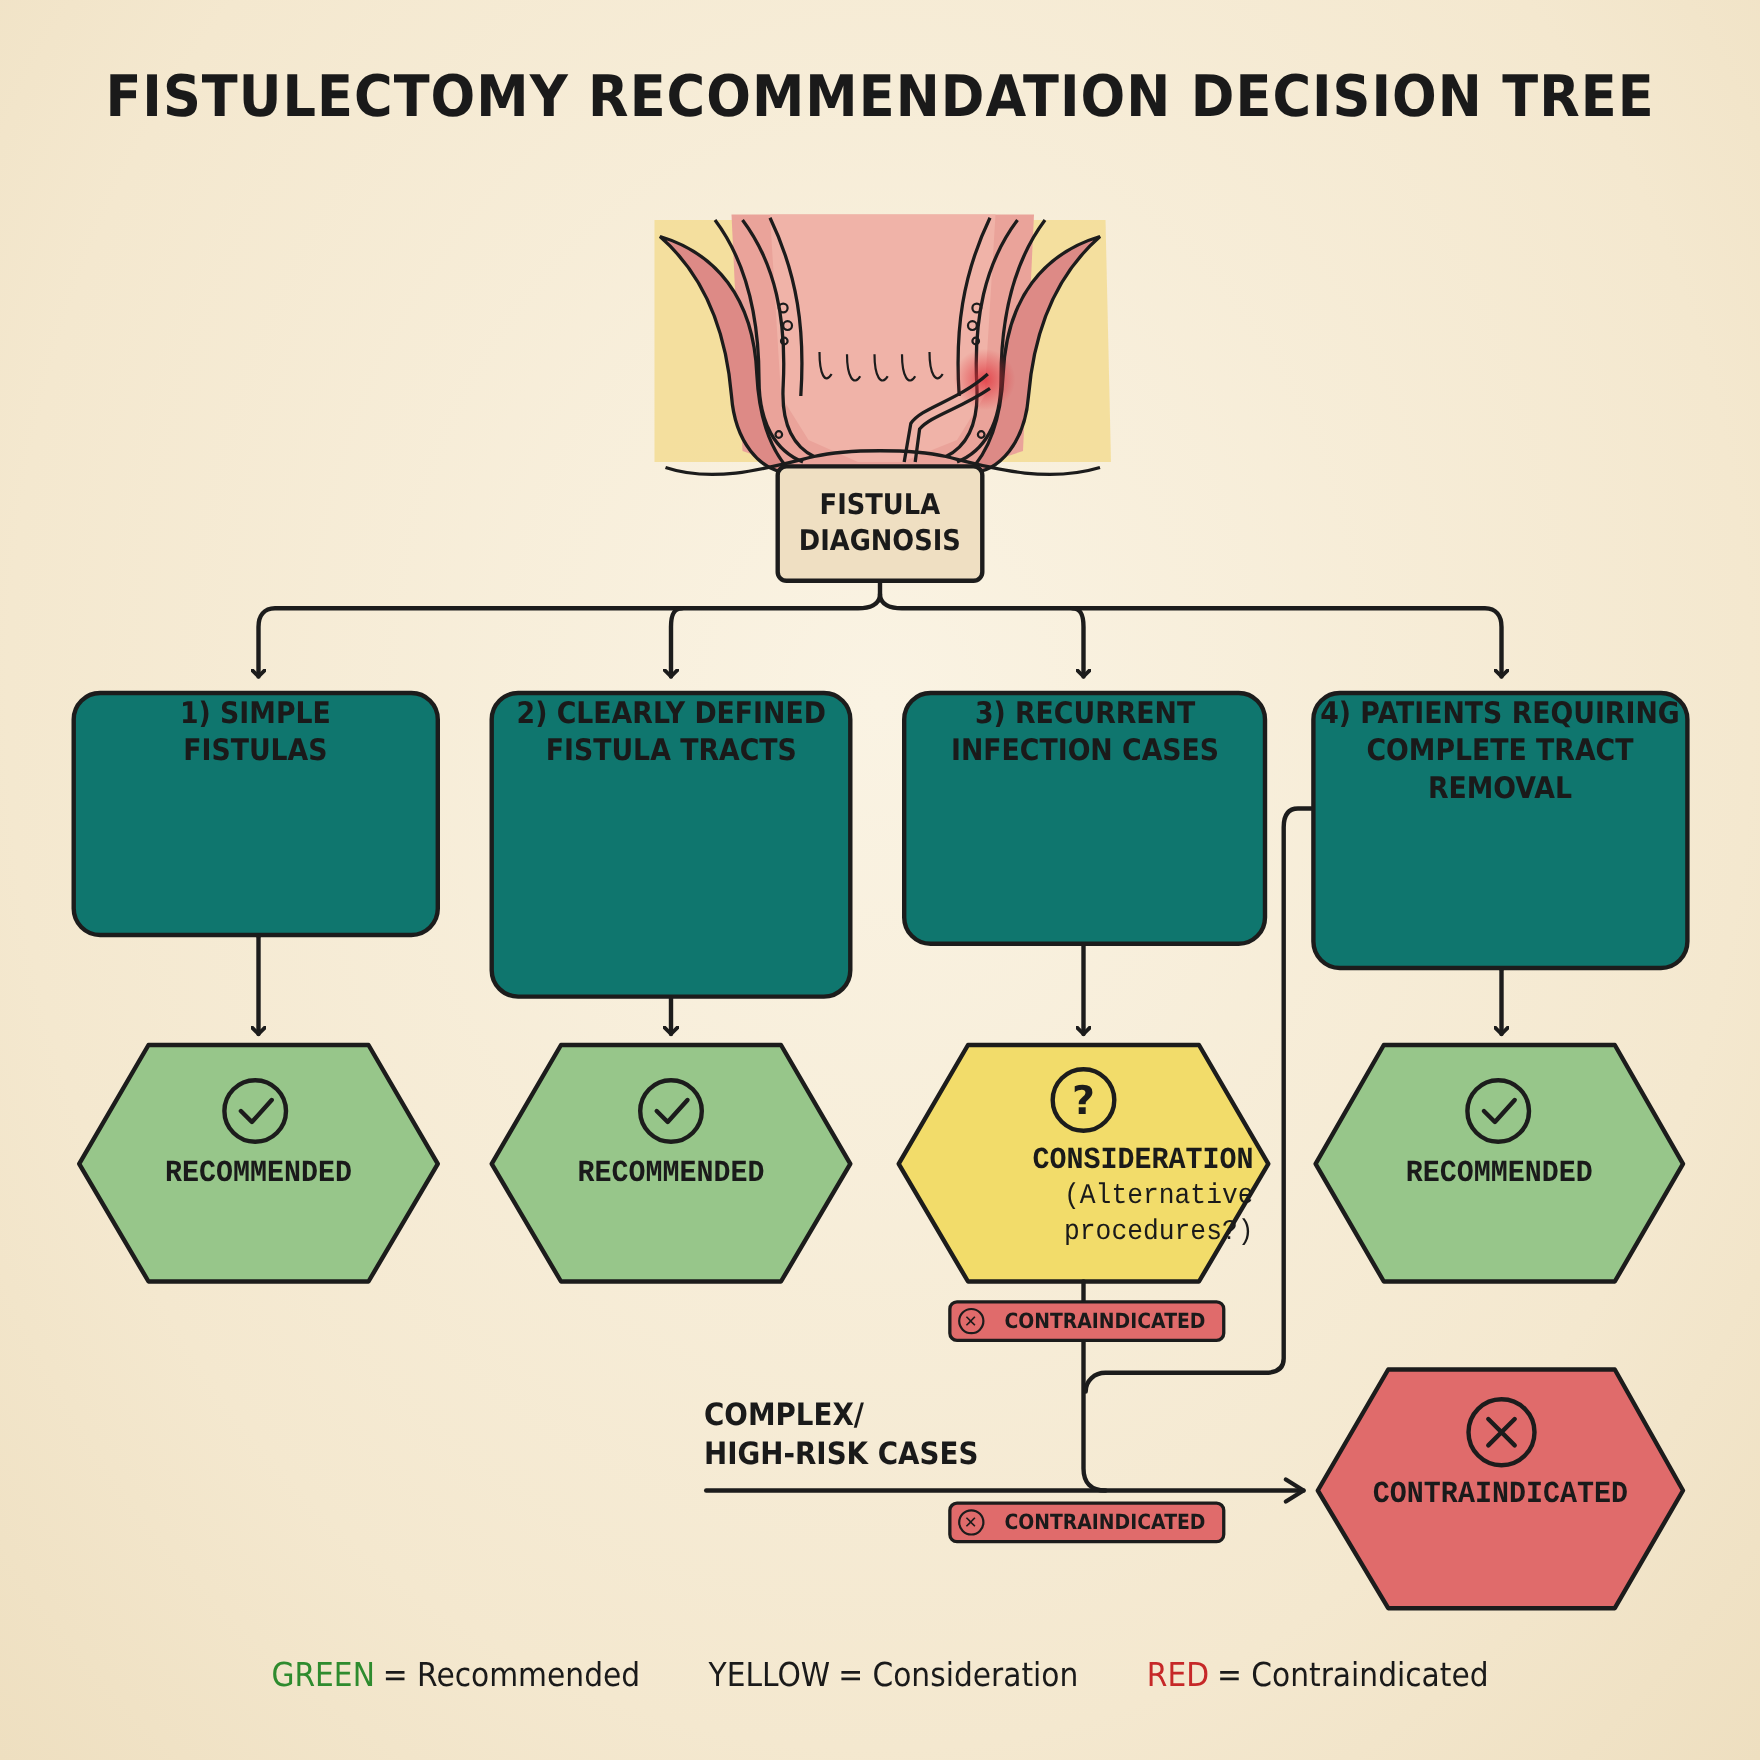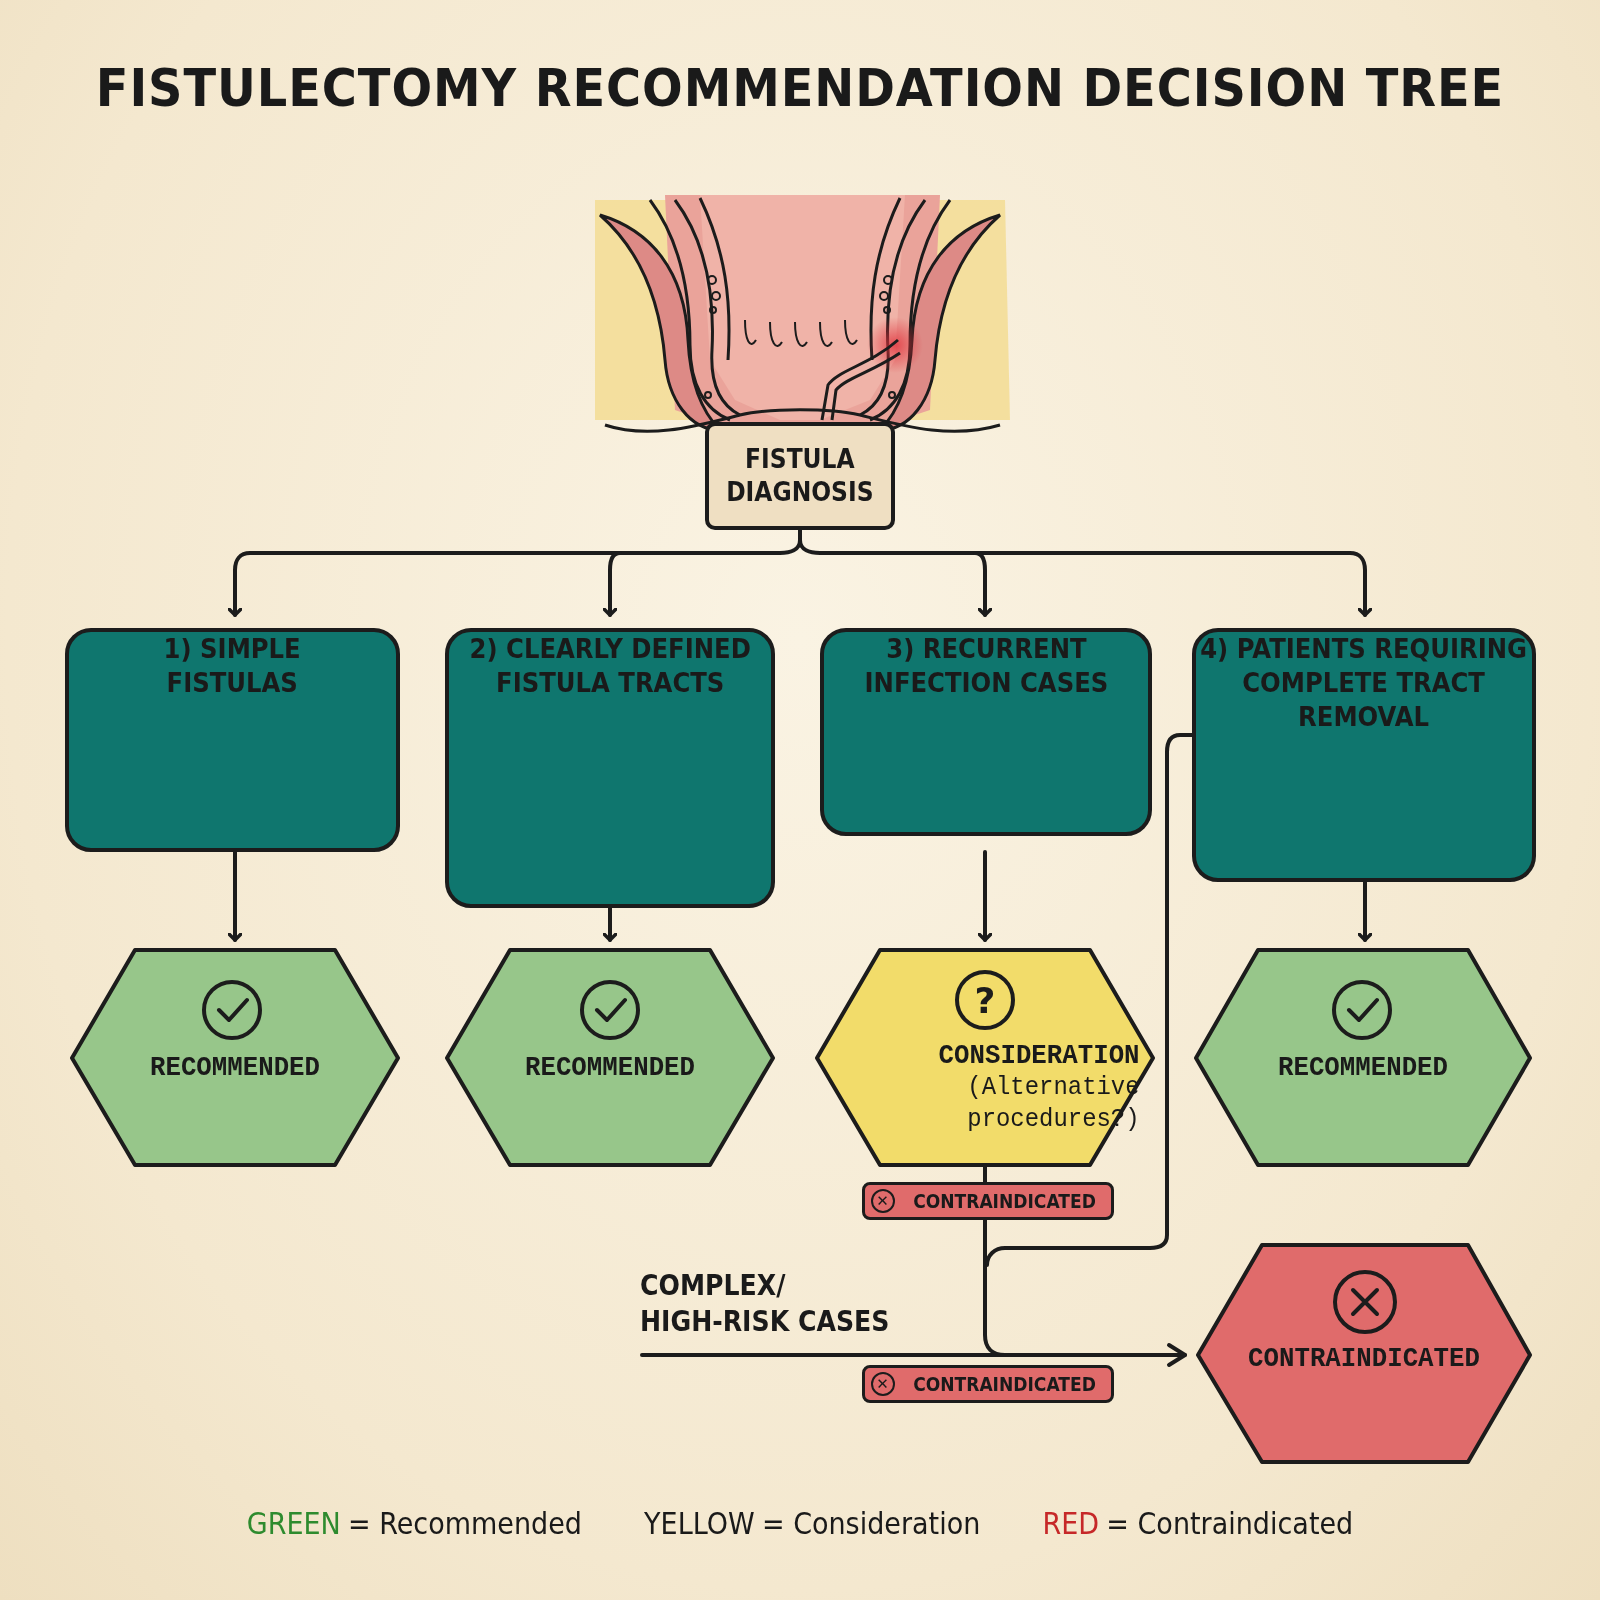--- a/index.html
+++ b/index.html
@@ -188,21 +188,21 @@
     <div>1) SIMPLE</div>
     <div>FISTULAS</div>
   </div>
 </div>
 <div class="box" style="left:445px;top:628px;width:330px;height:280px;">
   <div class="label">
     <div>2) CLEARLY DEFINED</div>
     <div>FISTULA TRACTS</div>
   </div>
 </div>
-<div class="box" style="left:820px;top:628px;width:332px;height:208px;">
+<div class="box" style="left:820px;top:628px;width:332px;height:232px;">
   <div class="label">
     <div>3) RECURRENT</div>
     <div>INFECTION CASES</div>
   </div>
 </div>
 <div class="box" style="left:1192px;top:628px;width:344px;height:254px;padding-bottom:4px;">
   <div class="label">
     <div>4) PATIENTS REQUIRING</div>
     <div>COMPLETE TRACT</div>
     <div>REMOVAL</div>

